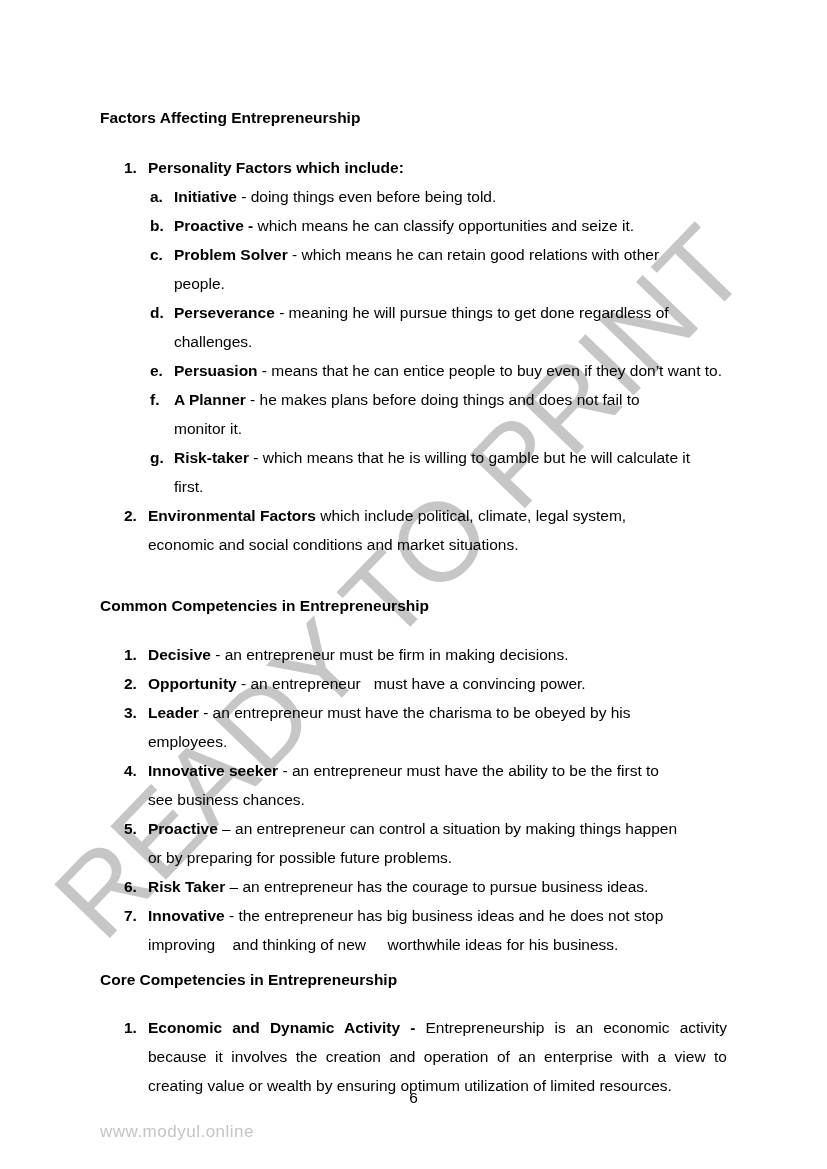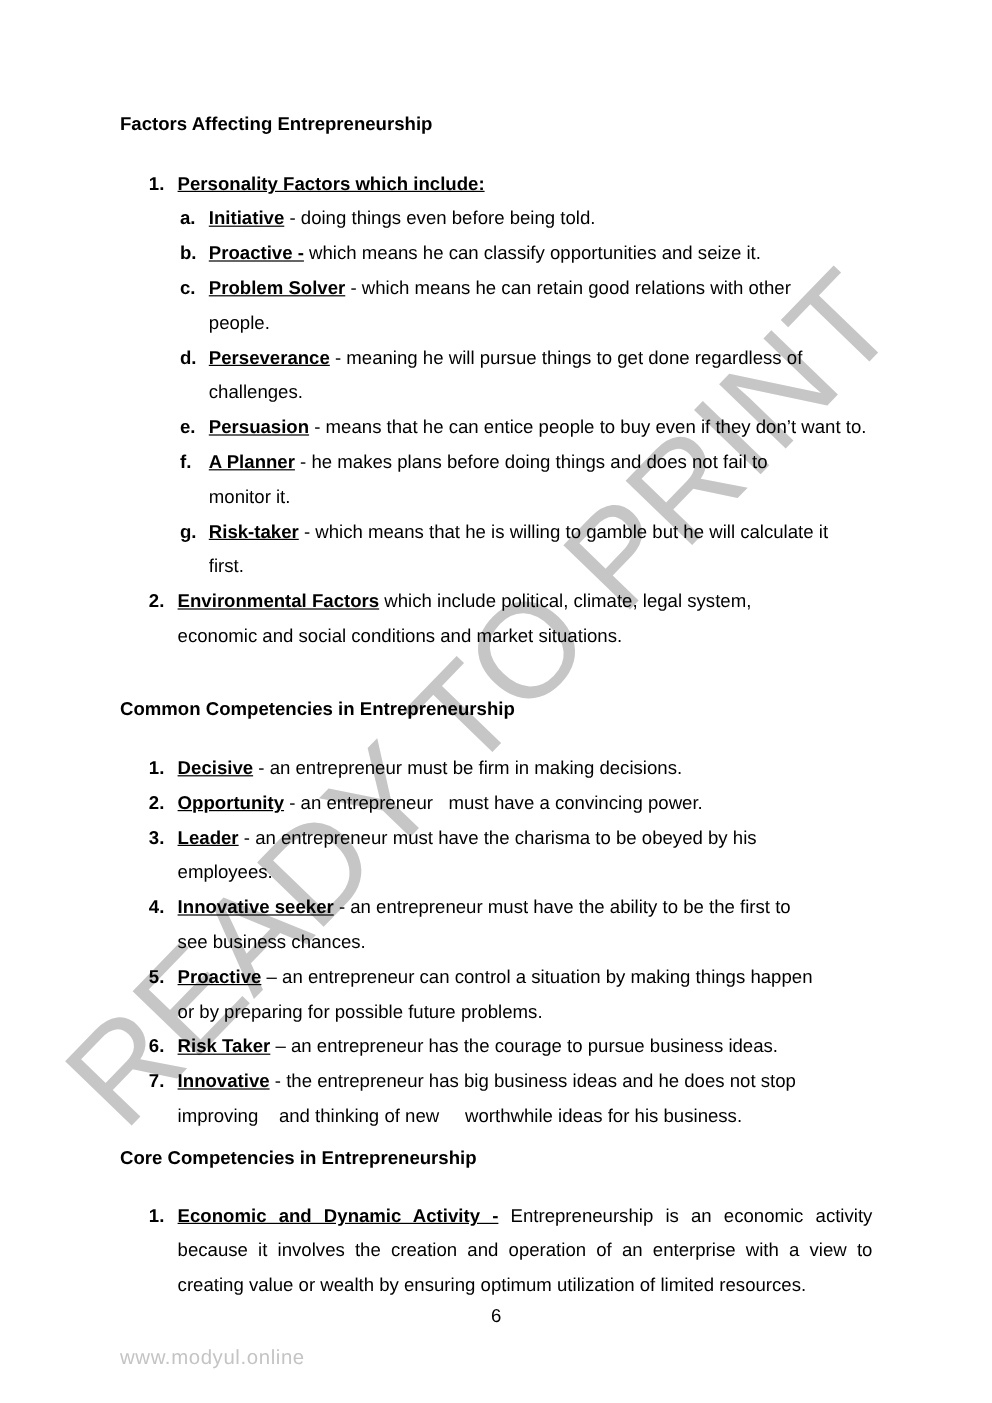--- a/index.html
+++ b/index.html
@@ -10,35 +10,35 @@
     font-family:"Liberation Sans","DejaVu Sans",sans-serif;
     font-size:15.5px;line-height:29px;color:#000;
     overflow:hidden;
   }
   .watermark{
     position:absolute;left:400px;top:582px;
     transform:translate(-50%,-50%) rotate(-46deg);
     font-size:112px;font-weight:400;white-space:nowrap;
     color:#c6c6c6;z-index:0;user-select:none;
   }
-  .doc{position:absolute;left:100px;top:89px;width:680px;z-index:1;}
+  .doc{position:absolute;left:100px;top:103px;width:680px;z-index:1;}
   .heading{font-weight:bold;}
   .heading.h-b{margin-top:32px;}
   .heading.h-c{margin-top:6px;}
   .list{margin-top:21px;}
   .list.l-b{margin-top:20px;}
   .list.l-c{margin-top:19px;}
   .li{display:flex;}
   .li.num{margin-left:24px;}
   .li.letter{margin-left:50px;}
   .marker{flex:0 0 24px;font-weight:bold;}
   .body{white-space:pre-wrap;flex:1;}
   .li.justify{width:603px;}
   .li.justify .body{white-space:normal;text-align:justify;}
-  b{font-weight:bold;text-decoration:underline;}
+  b{font-weight:bold;}
   .pageno{position:absolute;left:100px;top:1083px;width:627px;text-align:center;z-index:1;}
   .site{
     position:absolute;left:100px;top:1120px;width:627px;
     color:#c4c4c4;font-size:17px;line-height:24px;letter-spacing:.5px;z-index:1;
   }
 </style>
 </head>
 <body>
 
 <div class="page">

